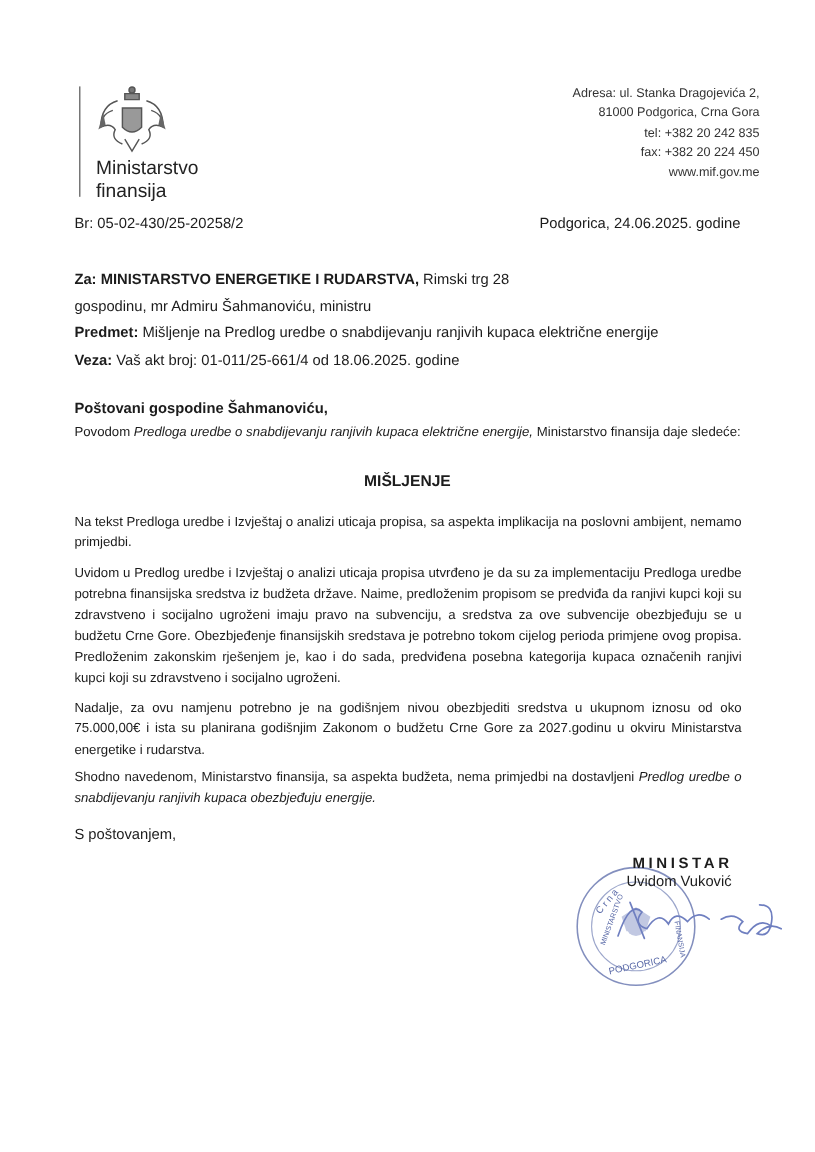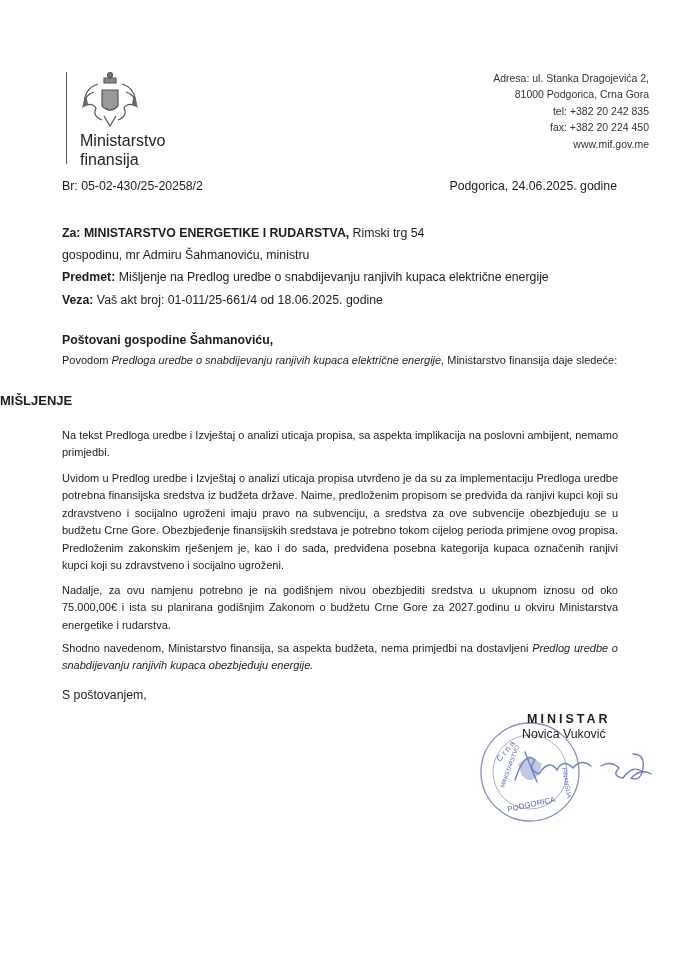--- a/index.html
+++ b/index.html
@@ -1,26 +1,26 @@
 <!DOCTYPE html>
 <html><head>
 <meta charset="utf-8">
 <style>
   html, body { margin: 0; padding: 0; background: #ffffff; }
   body { width: 679px; height: 960px; position: relative; overflow: hidden;
          font-family: "Liberation Sans", sans-serif; color: #1c1c1c; }
   .vline { position: absolute; left: 66px; top: 72px; width: 1px; height: 92px; background: #555; }
   .crest { position: absolute; left: 80px; top: 70px; width: 60px; height: 62px; }
   .logo-text { position: absolute; left: 80px; top: 131px; font-size: 16px; line-height: 19px; color: #222; }
-  .address { position: absolute; right: 30px; top: 70px; text-align: right; font-size: 10.5px; line-height: 16.4px; color: #333; }
+  .address { position: absolute; right: 46px; top: 70px; text-align: right; font-size: 10.5px; line-height: 16.4px; color: #333; }
   .meta-row { position: absolute; top: 179px; font-size: 12.3px; }
   .line { position: absolute; left: 62px; font-size: 12.3px; white-space: nowrap; }
   .b { font-weight: bold; }
   .para { position: absolute; left: 62px; width: 556px; font-size: 11px; line-height: 17.4px; text-align: justify; }
-  .heading { position: absolute; left: 0; width: 679px; text-align: left; top: 393px; font-weight: bold; font-size: 13px; }
+  .heading { position: absolute; left: 0; width: 679px; text-align: center; top: 393px; font-weight: bold; font-size: 13px; }
   .stamp { position: absolute; left: 478px; top: 720px; width: 104px; height: 104px; }
   .minister-title { position: absolute; left: 527px; top: 712px; font-size: 12.5px; font-weight: bold; letter-spacing: 3px; }
   .minister-name { position: absolute; left: 522px; top: 727px; font-size: 12.3px; }
   .signature { position: absolute; left: 505px; top: 740px; width: 160px; height: 50px; }
   em { font-style: italic; }
 </style>
 </head>
 <body>
 
 <div>
@@ -54,21 +54,21 @@
     <div>tel: +382 20 242 835</div>
     <div>fax: +382 20 224 450</div>
     <div>www.mif.gov.me</div>
   </div>
 
   <div class="meta-row" style="left:62px;">Br: 05-02-430/25-20258/2</div>
   <div class="meta-row" style="right:62px;">Podgorica, 24.06.2025. godine</div>
 
   <div class="line" style="top:226px;">
     <span class="b">Za:</span>
-    <span class="b">MINISTARSTVO ENERGETIKE I RUDARSTVA,</span><span> Rimski trg 54</span>
+    <span class="b">MINISTARSTVO ENERGETIKE I RUDARSTVA,</span><span> Rimski trg 28</span>
   </div>
   <div class="line" style="top:248px;">gospodinu, mr Admiru Šahmanoviću, ministru</div>
 
   <div class="line" style="top:270px;">
     <span class="b">Predmet:</span><span> Mišljenje na Predlog uredbe o snabdijevanju ranjivih kupaca električne energije</span>
   </div>
 
   <div class="line" style="top:293px;">
     <span class="b">Veza:</span><span> Vaš akt broj: 01-011/25-661/4 od 18.06.2025. godine</span>
   </div>
@@ -100,21 +100,21 @@
     <text x="26" y="68" font-size="6" fill="#5a6aa8" font-family="Liberation Sans, sans-serif" transform="rotate(-70 26 68)">MINISTARSTVO</text>
     <text x="84" y="48" font-size="6" fill="#5a6aa8" font-family="Liberation Sans, sans-serif" transform="rotate(80 84 48)">FINANSIJA</text>
     <text x="30" y="92" font-size="8" fill="#5a6aa8" font-family="Liberation Sans, sans-serif" transform="rotate(-12 30 92)">PODGORICA</text>
     <g fill="#8f9ccc" opacity="0.55">
       <circle cx="52" cy="52" r="8"></circle>
       <path d="M40 44 l12 -8 l12 8 l-4 12 l-16 0z"></path>
     </g>
   </svg>
 
   <div class="minister-title">MINISTAR</div>
-  <div class="minister-name">Novica Vuković</div>
+  <div class="minister-name">Uvidom Vuković</div>
 
   <svg class="signature" viewBox="0 0 160 50">
     <g fill="none" stroke="#6f7fc0" stroke-width="1.4" stroke-linecap="round">
       <path d="M10 40 q10 -30 20 -20 q-8 10 4 14 q10 -16 18 -4 q6 -12 16 -2 q8 -10 18 -2"></path>
       <path d="M20 12 l12 30"></path>
       <path d="M96 26 q10 -6 18 2 q-8 8 4 10 q10 -14 20 -6"></path>
       <path d="M128 14 q12 0 10 14 q-2 14 -12 10 q10 -10 20 -4"></path>
     </g>
   </svg>
 

